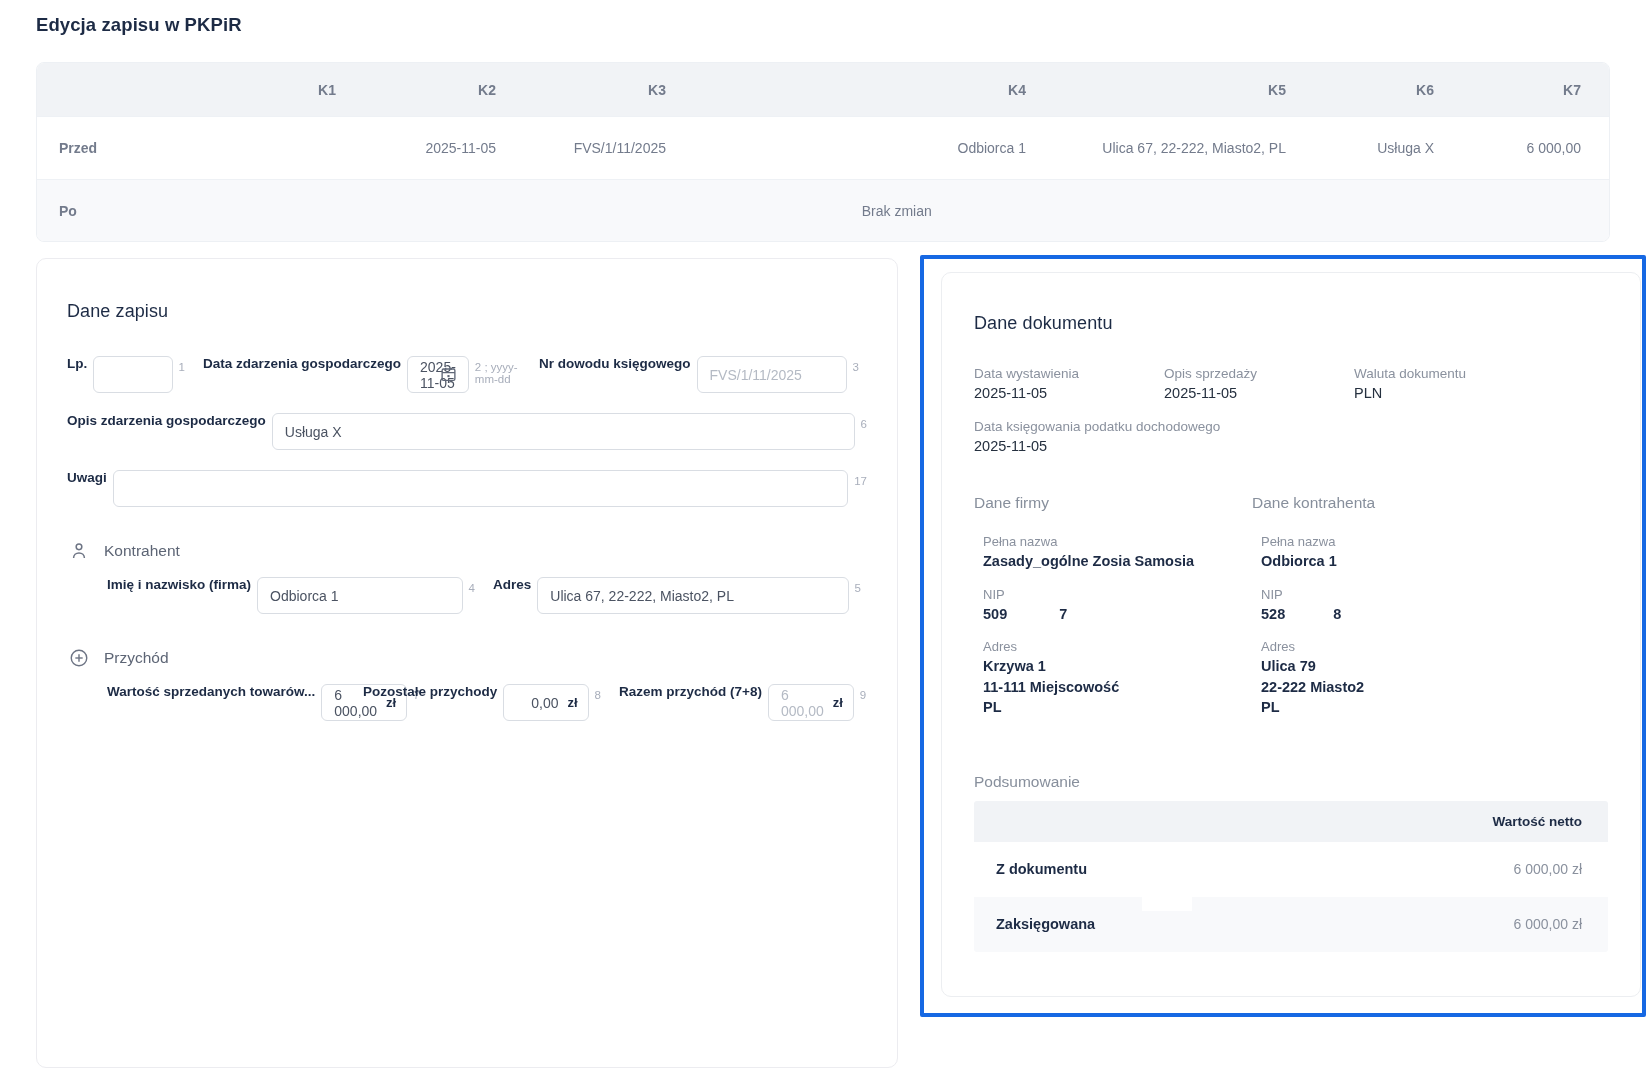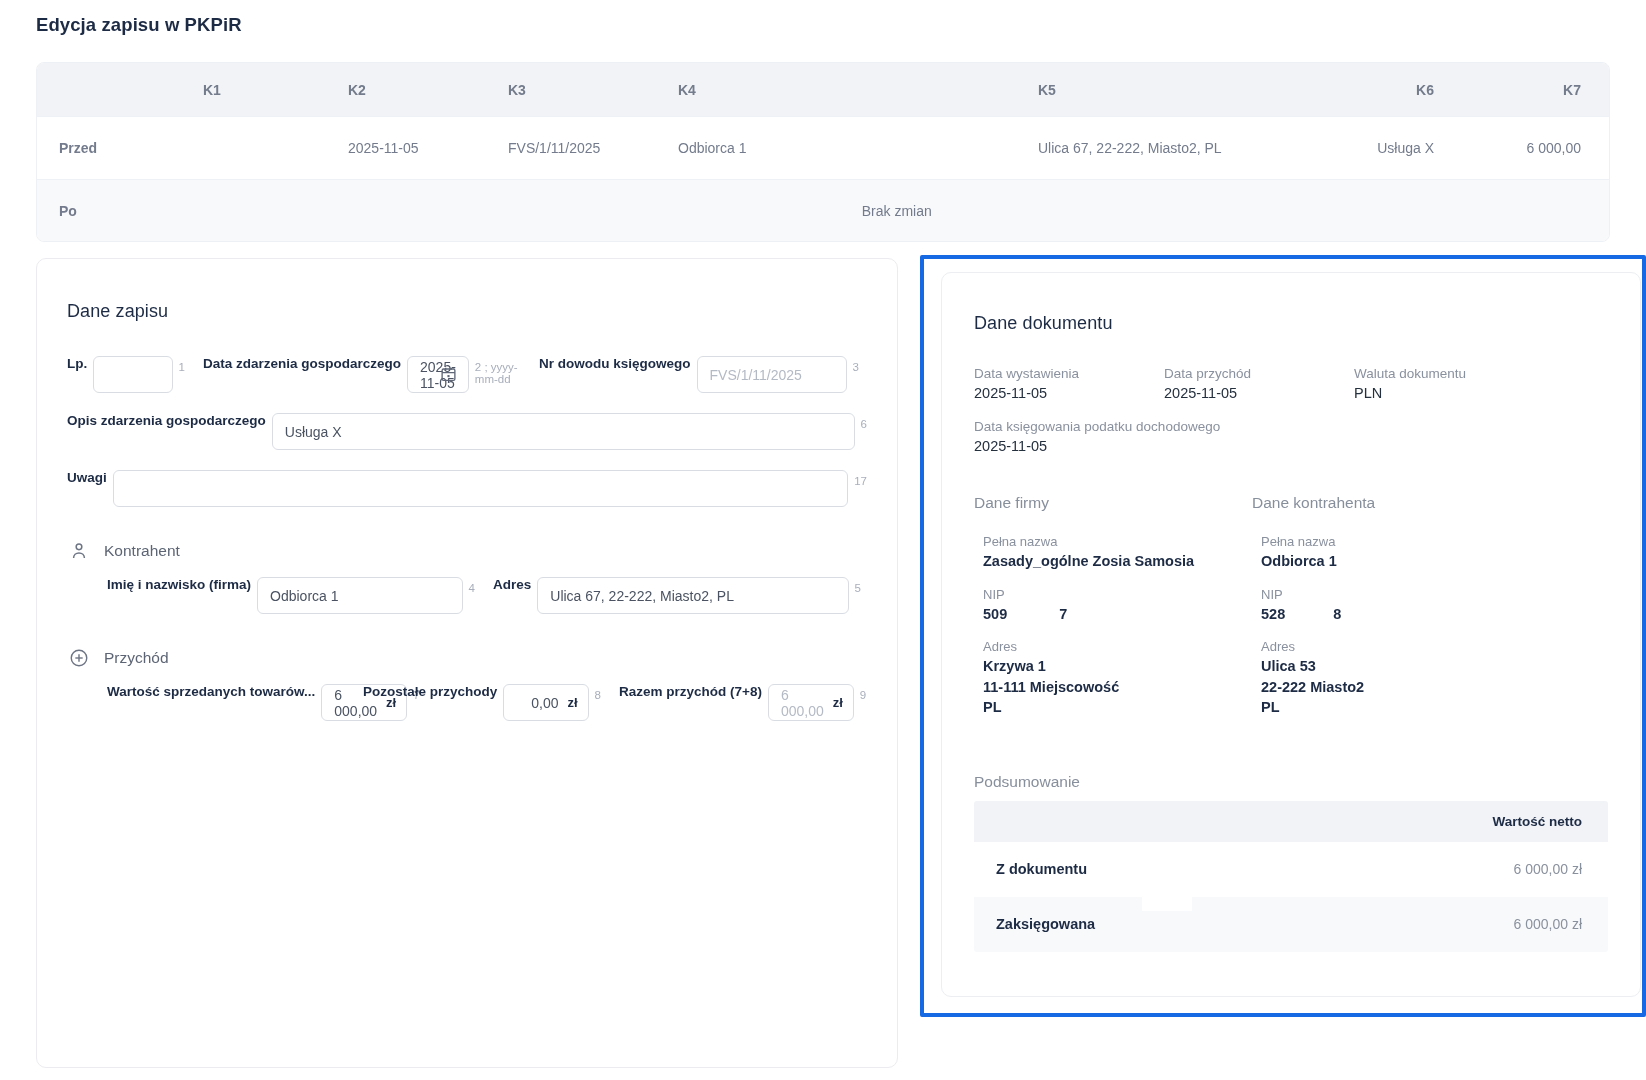--- a/index.html
+++ b/index.html
@@ -63,21 +63,21 @@
     border-top: 1px solid #eef1f5;
   }
   .diff-body2 {
     height: 62px;
     background: #f8f9fb;
     border-top: 1px solid #eef1f5;
   }
   .diff-row .cell {
     font-size: 14px;
     color: #737b8c;
-    text-align: left;
+    text-align: right;
     padding: 0 6px;
     overflow: hidden;
     white-space: nowrap;
     text-overflow: ellipsis;
   }
   .cell-label {
     font-weight: 700;
     color: #1d2b45;
     text-align: left !important;
     padding-left: 22px !important;
@@ -450,21 +450,21 @@
       <div class="card-right">
         <div class="rf">
           <h2 class="card-h">Dane dokumentu</h2>
 
           <div class="grid3 blk">
             <div class="g-a">
               <div class="dl-label">Data wystawienia</div>
               <div class="dl-value">2025-11-05</div>
             </div>
             <div class="g-b">
-              <div class="dl-label">Data przychód</div>
+              <div class="dl-label">Opis sprzedaży</div>
               <div class="dl-value">2025-11-05</div>
             </div>
             <div class="g-c">
               <div class="dl-label">Waluta dokumentu</div>
               <div class="dl-value">PLN</div>
             </div>
           </div>
 
           <div class="blk">
             <div class="dl-label">Data księgowania podatku dochodowego</div>
@@ -496,21 +496,21 @@
               <div class="kv">
                 <div class="k">Pełna nazwa</div>
                 <div class="v">Odbiorca 1</div>
               </div>
               <div class="kv">
                 <div class="k">NIP</div>
                 <div class="v"><span>528</span><span class="redact" style="width:48px;height:15px"></span><span>8</span></div>
               </div>
               <div class="kv">
                 <div class="k">Adres</div>
-                <div class="v">Ulica 53</div>
+                <div class="v">Ulica 79</div>
                 <div class="v">22-222 Miasto2</div>
                 <div class="v">PL</div>
               </div>
             </div>
           </div>
 
           <div class="sum-title">Podsumowanie</div>
           <div class="sum-table">
             <div class="sum-head">Wartość netto</div>
             <div class="sum-row">

